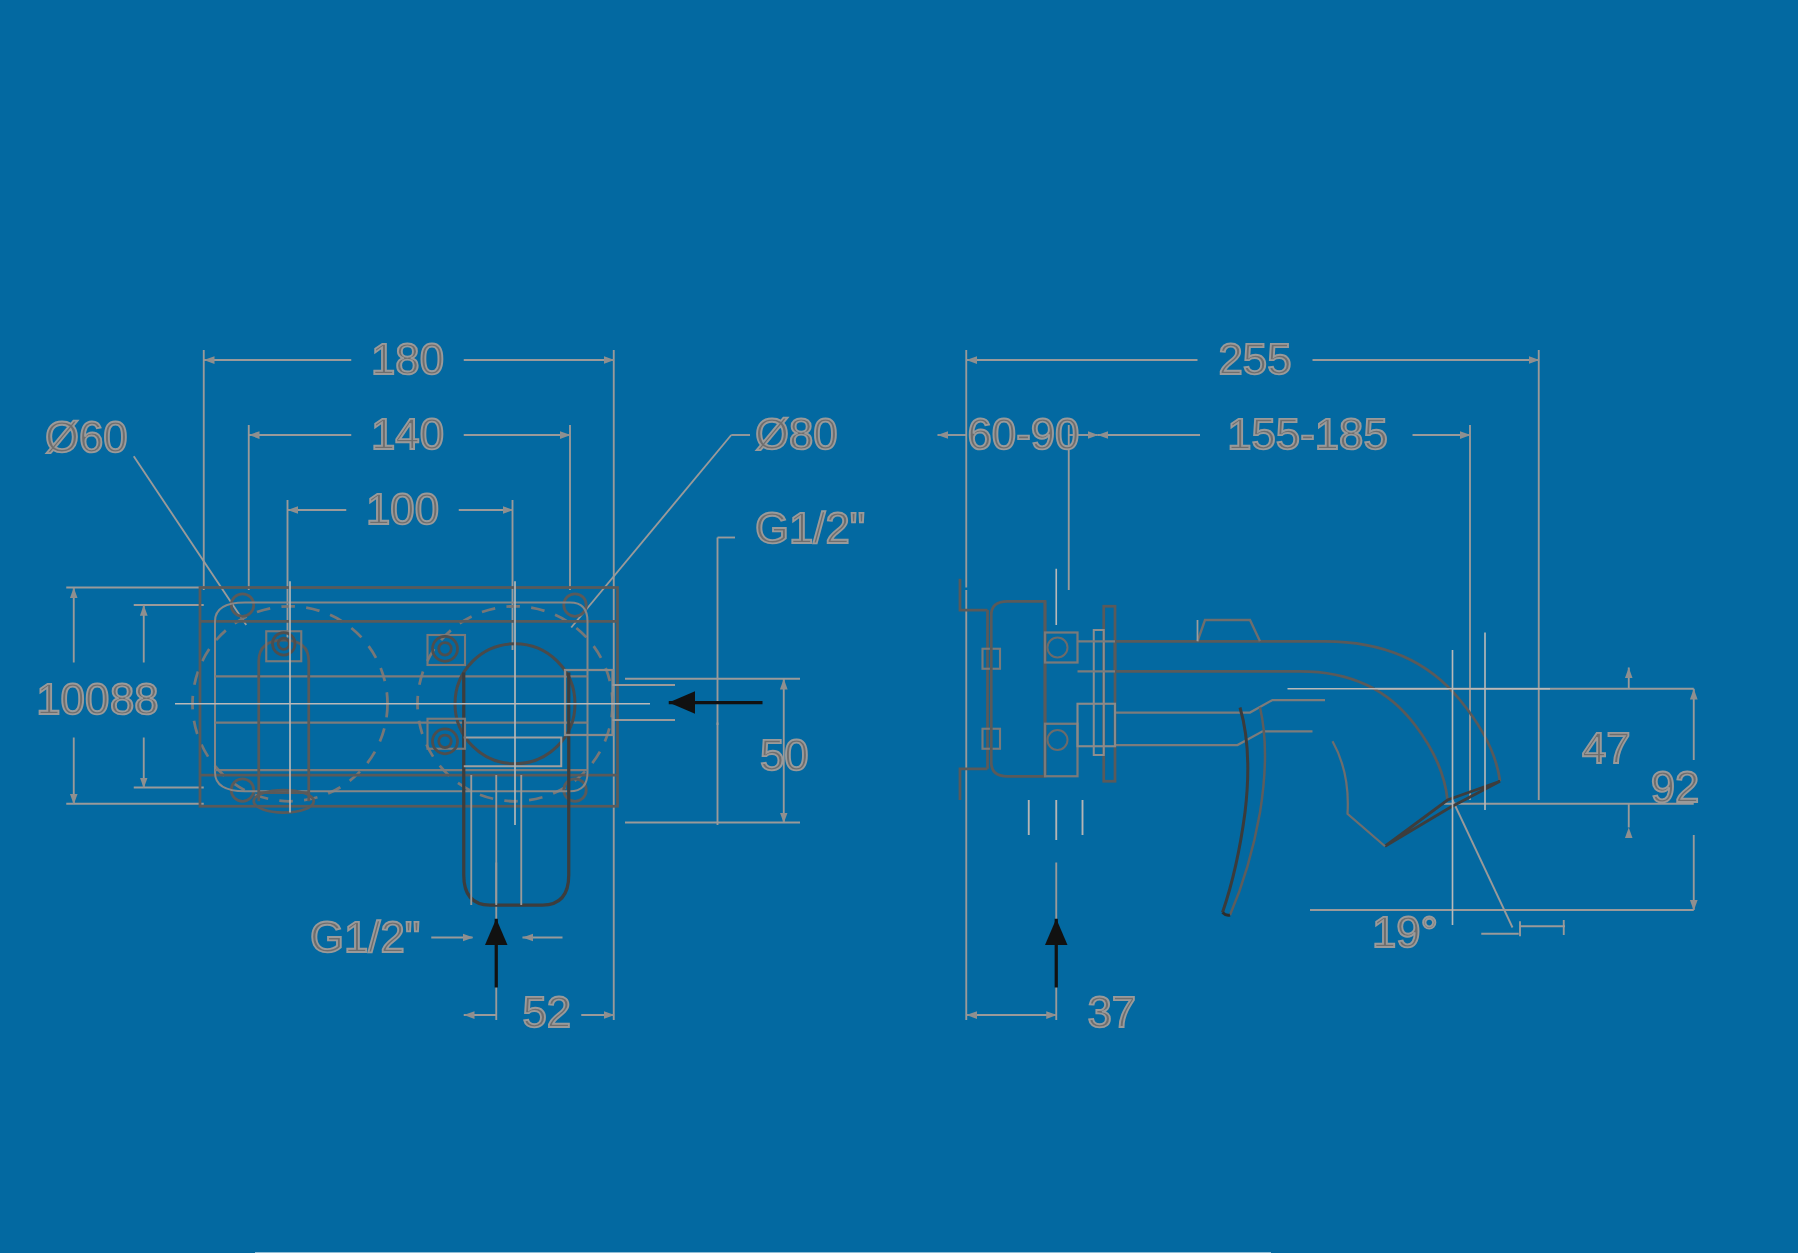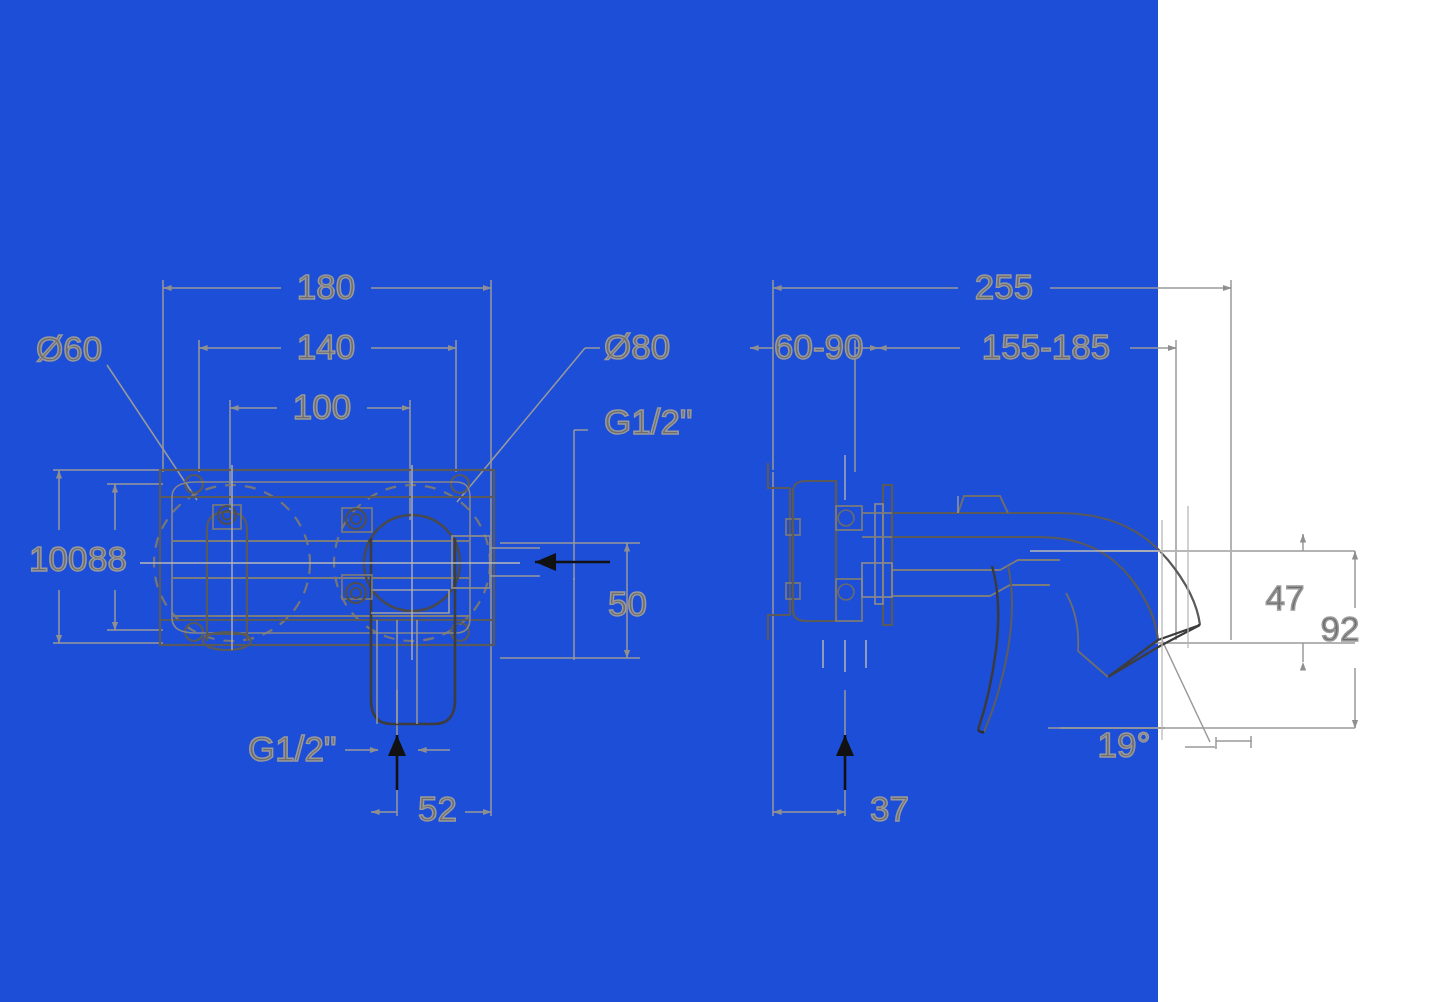--- a/index.html
+++ b/index.html
@@ -1,18 +1,18 @@
 <!DOCTYPE html>
 <html><head>
 <meta charset="utf-8">
 <style>
   html,body{margin:0;padding:0;background:#ffffff;}
   body{width:1438px;height:1002px;overflow:hidden;
        font-family:"Liberation Sans", sans-serif;}
-  #stage{position:relative;width:1158px;height:1002px;background:#1d4ed8;}
+  #stage{position:relative;width:1438px;height:1002px;background:#0369a1;}
   svg#drawing{position:absolute;left:0;top:0;width:1438px;height:1002px;}
   .dimtext{font-family:"Liberation Sans", sans-serif;font-size:35px;fill:#6e6e6e;
            dominant-baseline:middle;}
 </style>
 </head>
 <body>
 
 <div id="stage">
 <svg id="drawing" viewBox="0 0 1438 1002">
   <defs>

